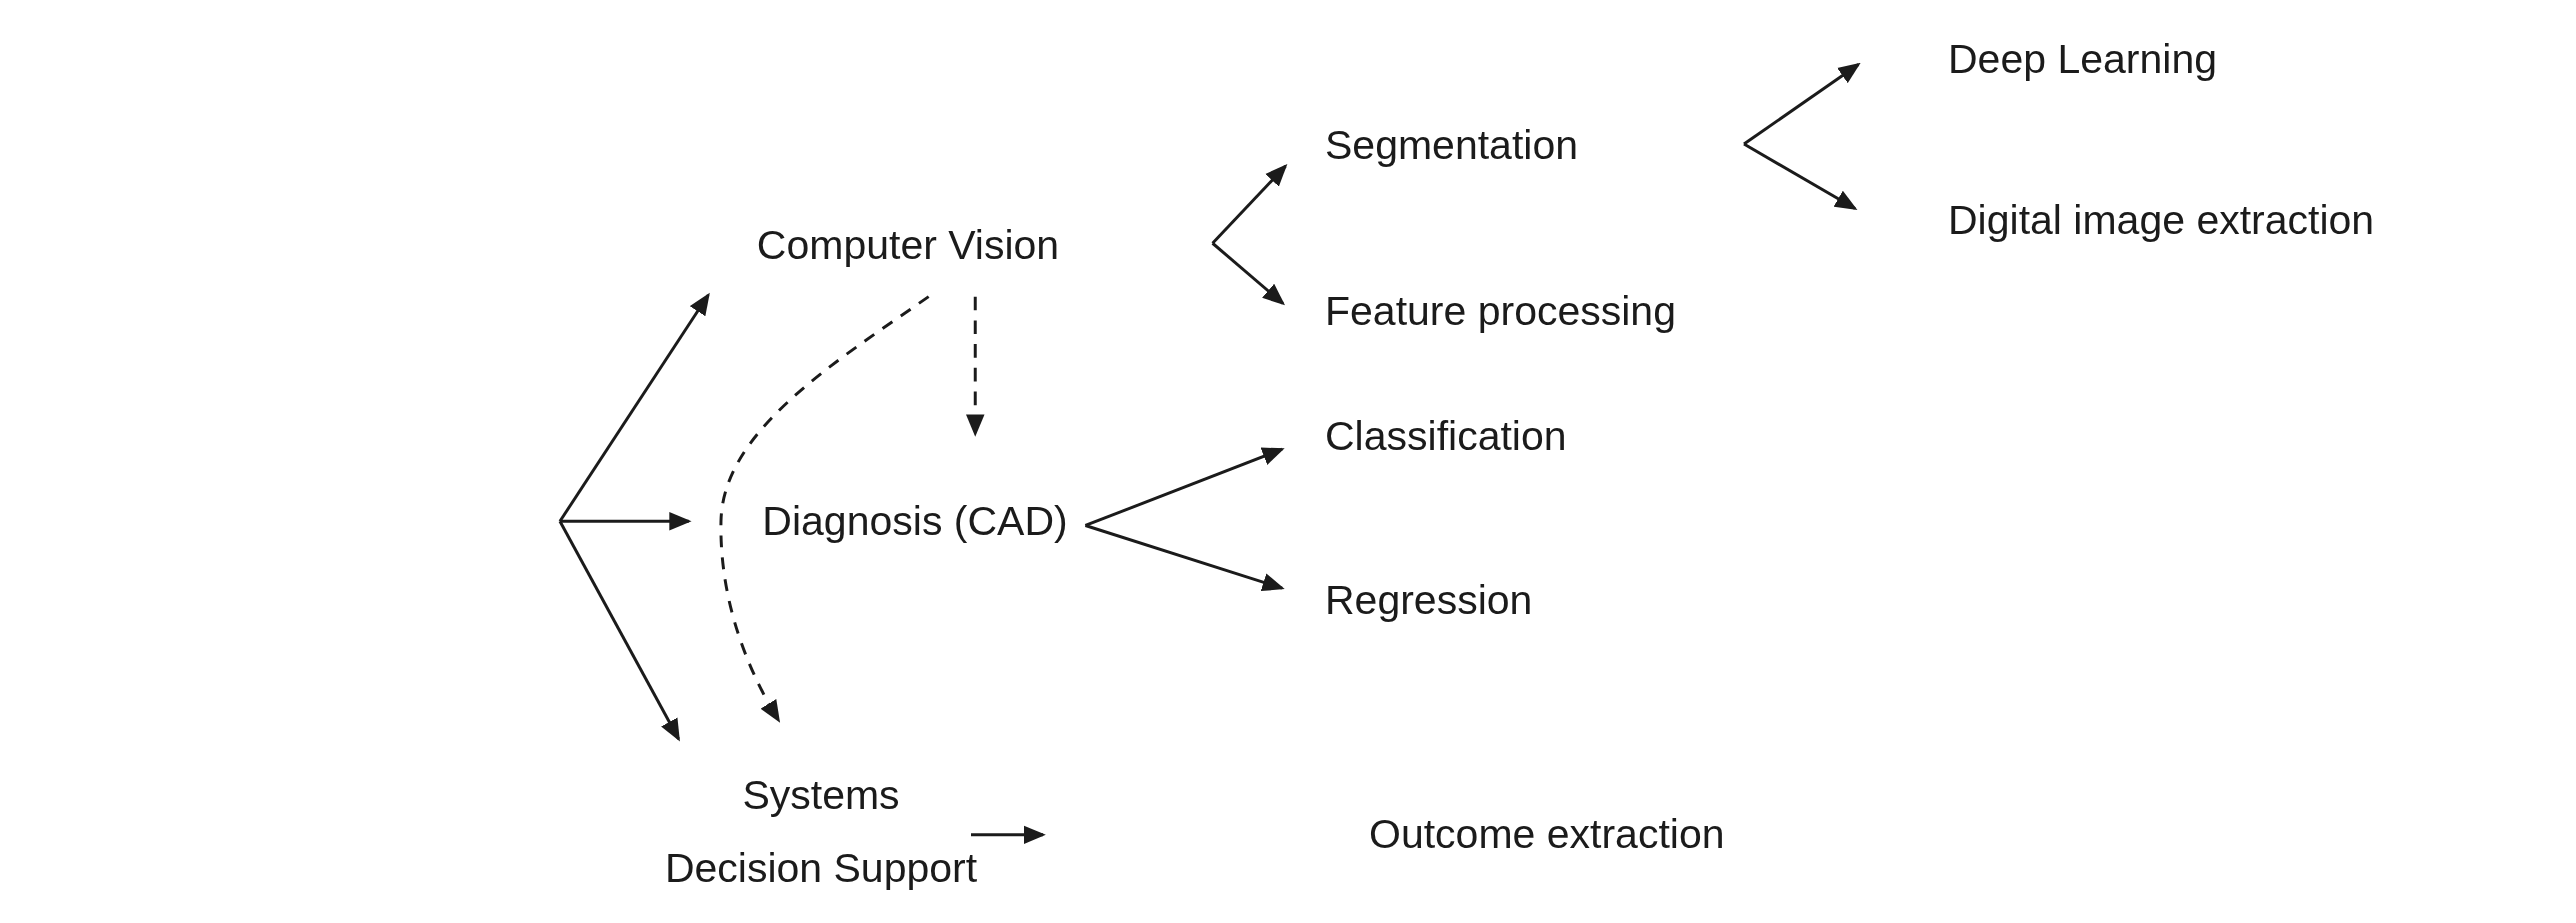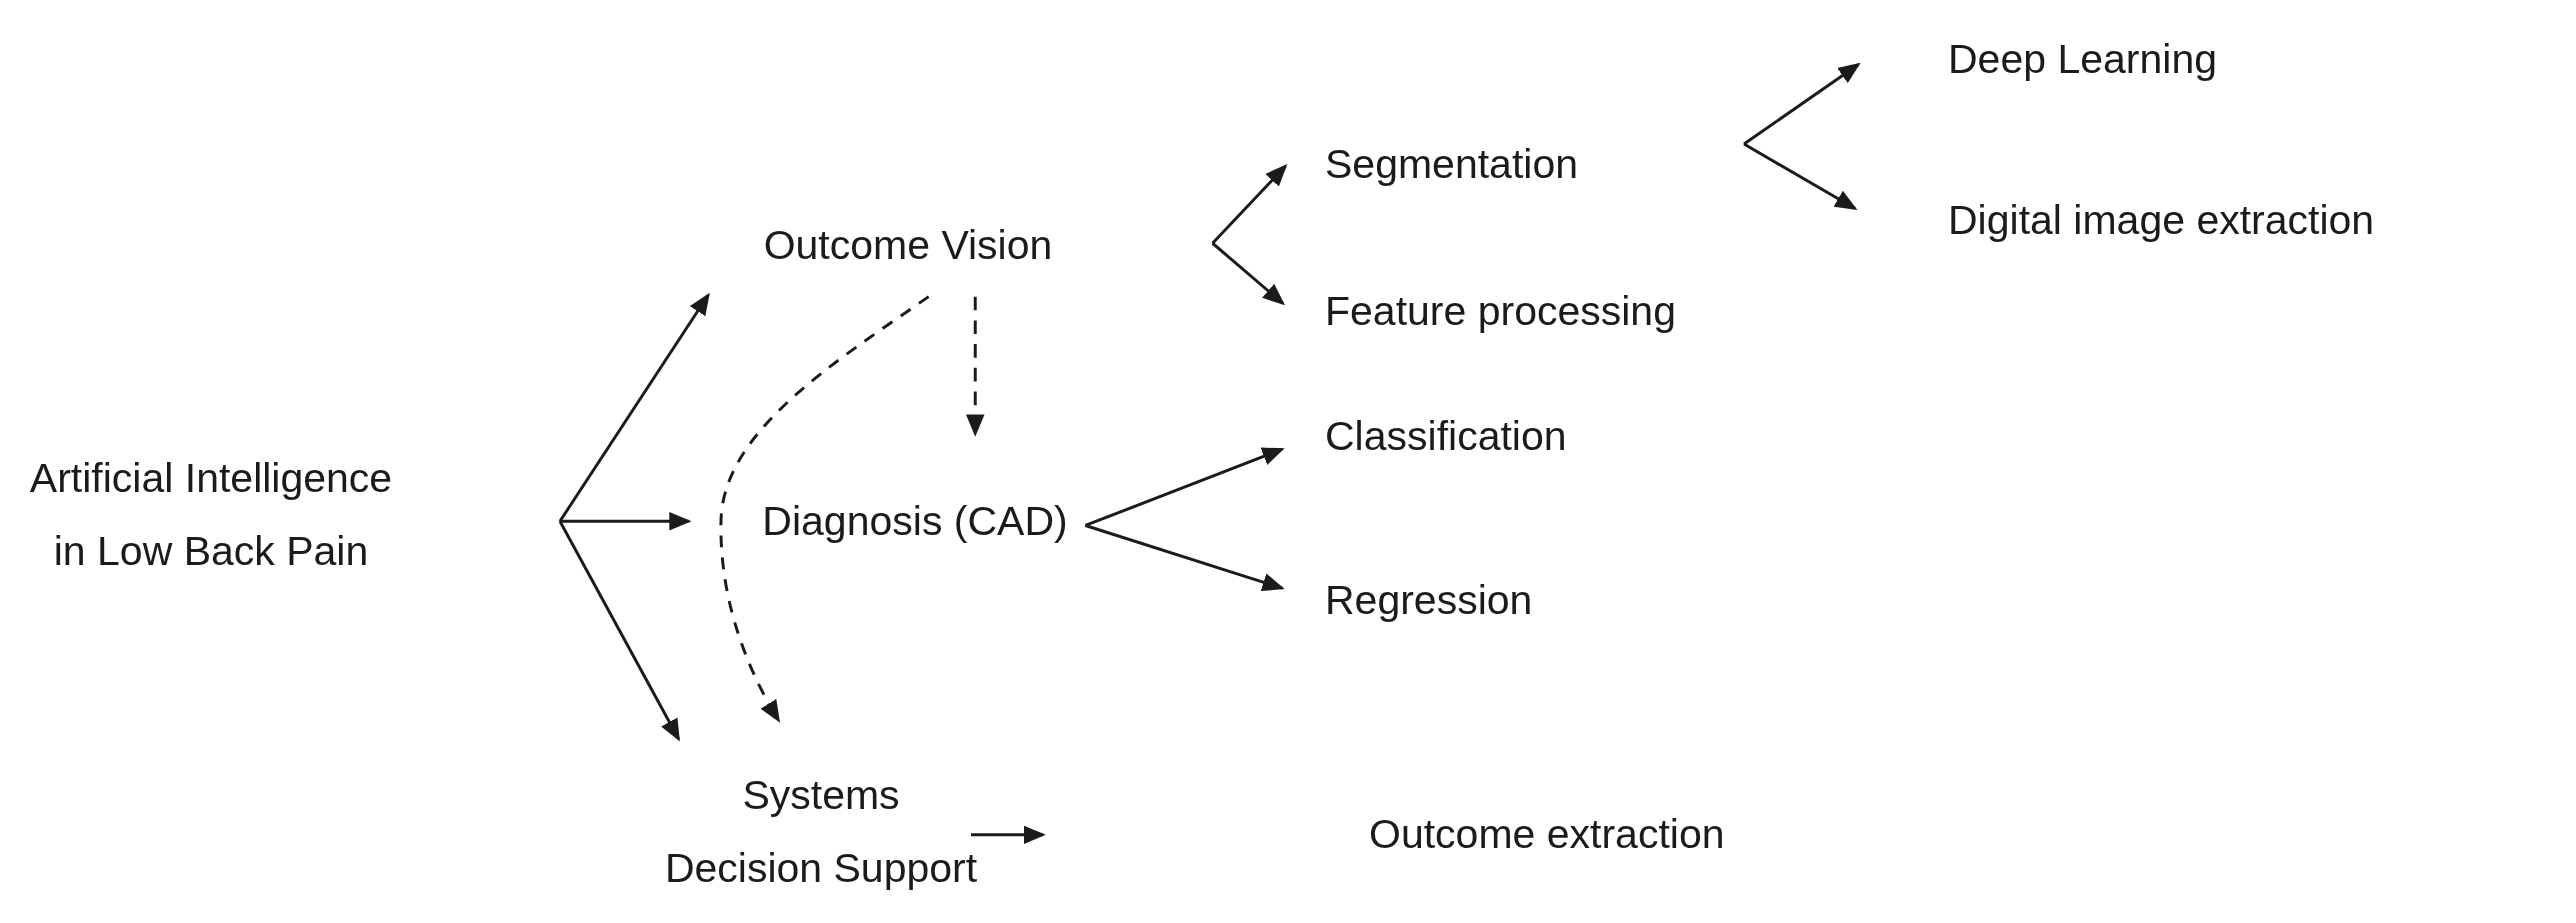--- a/index.html
+++ b/index.html
@@ -71,39 +71,35 @@
     <path class="edge" d="M 1280 620 L 1512 530" marker-end="url(#arrow)"></path>
     <path class="edge" d="M 1280 620 L 1512 694" marker-end="url(#arrow)"></path>
 
     <path class="edge" d="M 1145 985 L 1230 985" marker-end="url(#arrow)"></path>
 
     <path class="edge dashed-line" d="M 1150 350 L 1150 512" marker-end="url(#arrow)"></path>
 
     <path class="edge dashed-curve" d="M 1095 350 C 980 430 852 510 850 615 C 848 712 884 795 918 850" marker-end="url(#arrow)"></path>
   </svg>
 
-  <div class="node two-line anchor-center" style="left:211px; top:515px;">
-    <span>Artificial Intelligence</span>
-    <span>in Low Back Pain</span>
-  </div>
 
   <div class="node single anchor-center" style="left:908px; top:245px;">
-    <span>Outcome Vision</span>
+    <span>Computer Vision</span>
   </div>
 
   <div class="node two-line anchor-center" style="left:915px; top:521px;">
     <span>Diagnosis (CAD)</span>
   </div>
 
   <div class="node two-line anchor-center" style="left:821px; top:832px;">
     <span>Systems</span>
     <span>Decision Support</span>
   </div>
 
-  <div class="node single anchor-left" style="left:1325px; top:145px;margin-top:19px;">
+  <div class="node single anchor-left" style="left:1325px; top:145px;">
     <span>Segmentation</span>
   </div>
 
   <div class="node single anchor-left" style="left:1325px; top:311px;">
     <span>Feature processing</span>
   </div>
 
   <div class="node single anchor-left" style="left:1325px; top:436px;">
     <span>Classification</span>
   </div>

